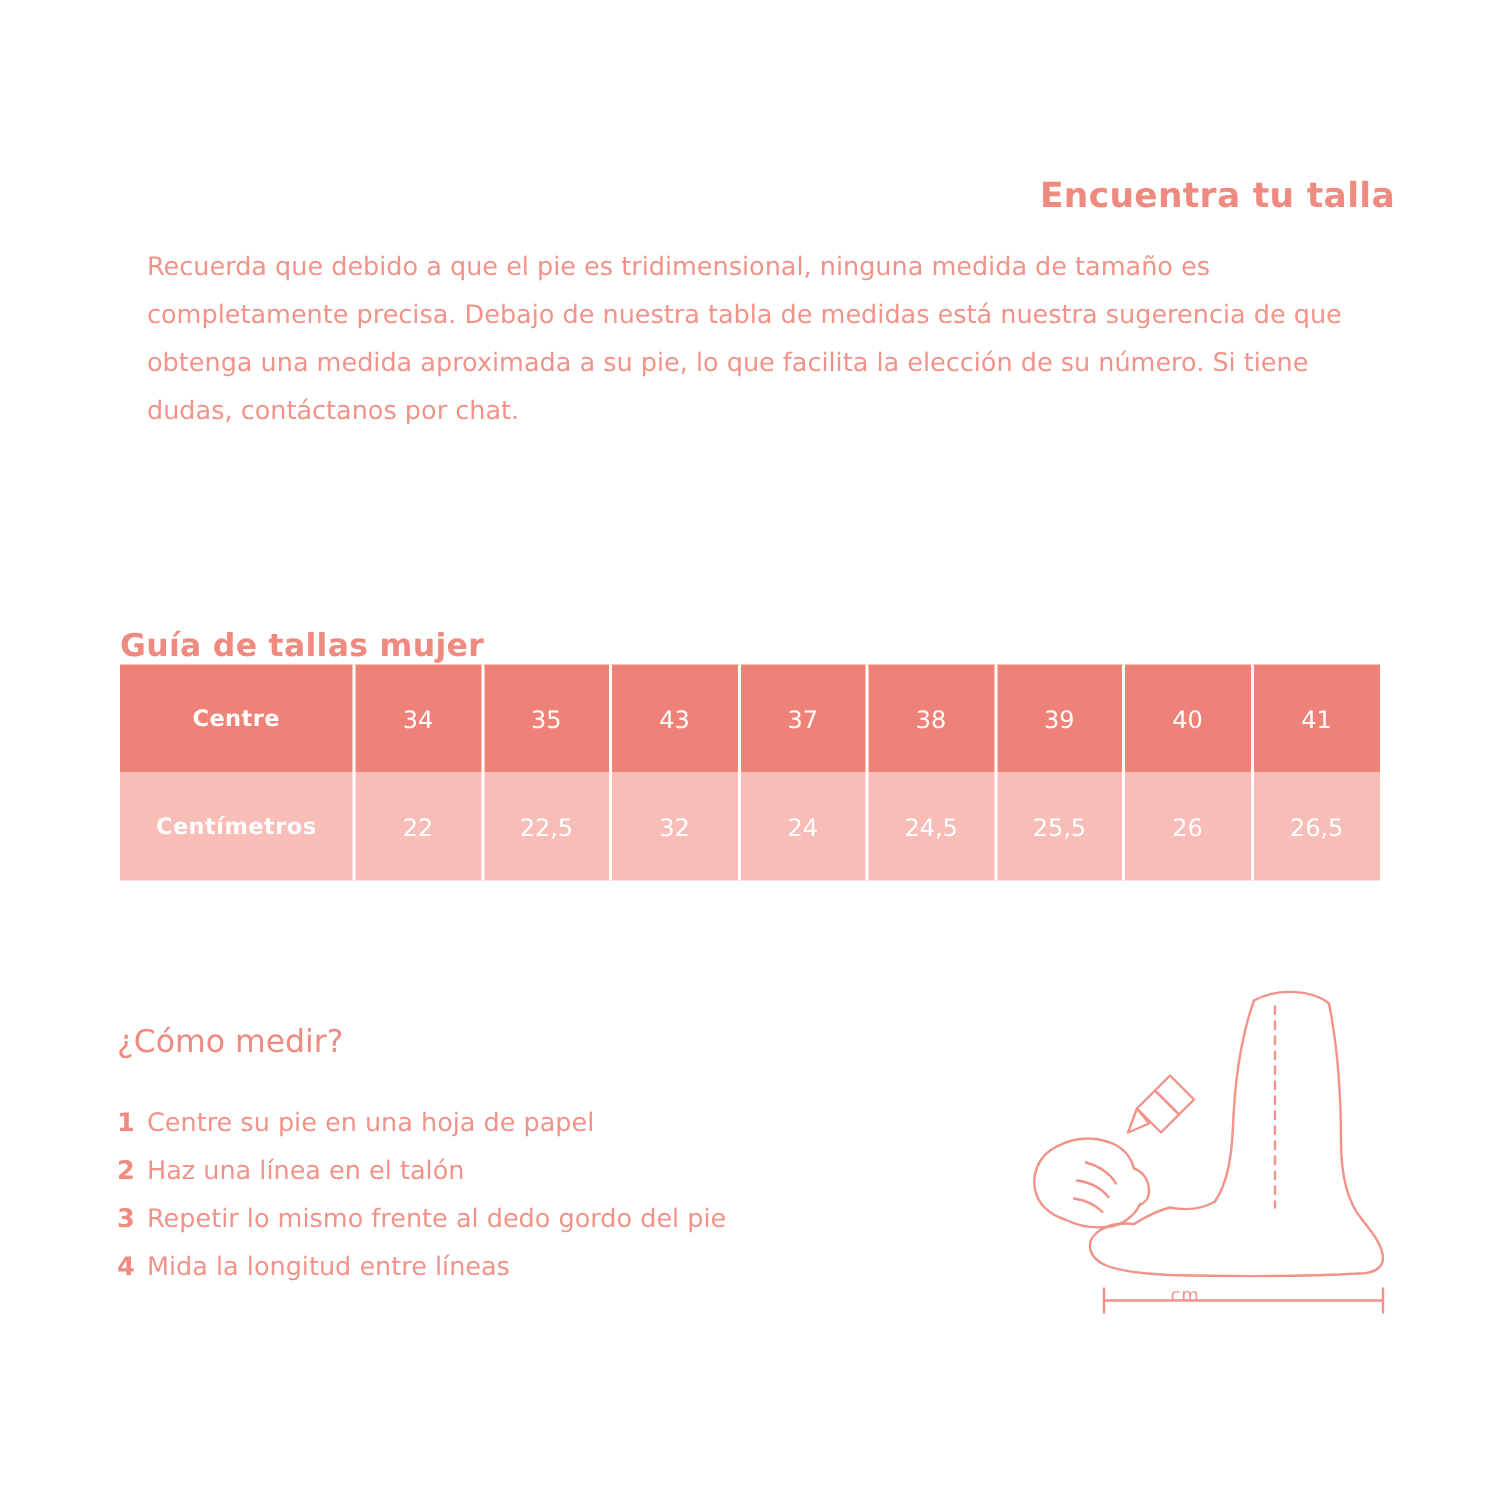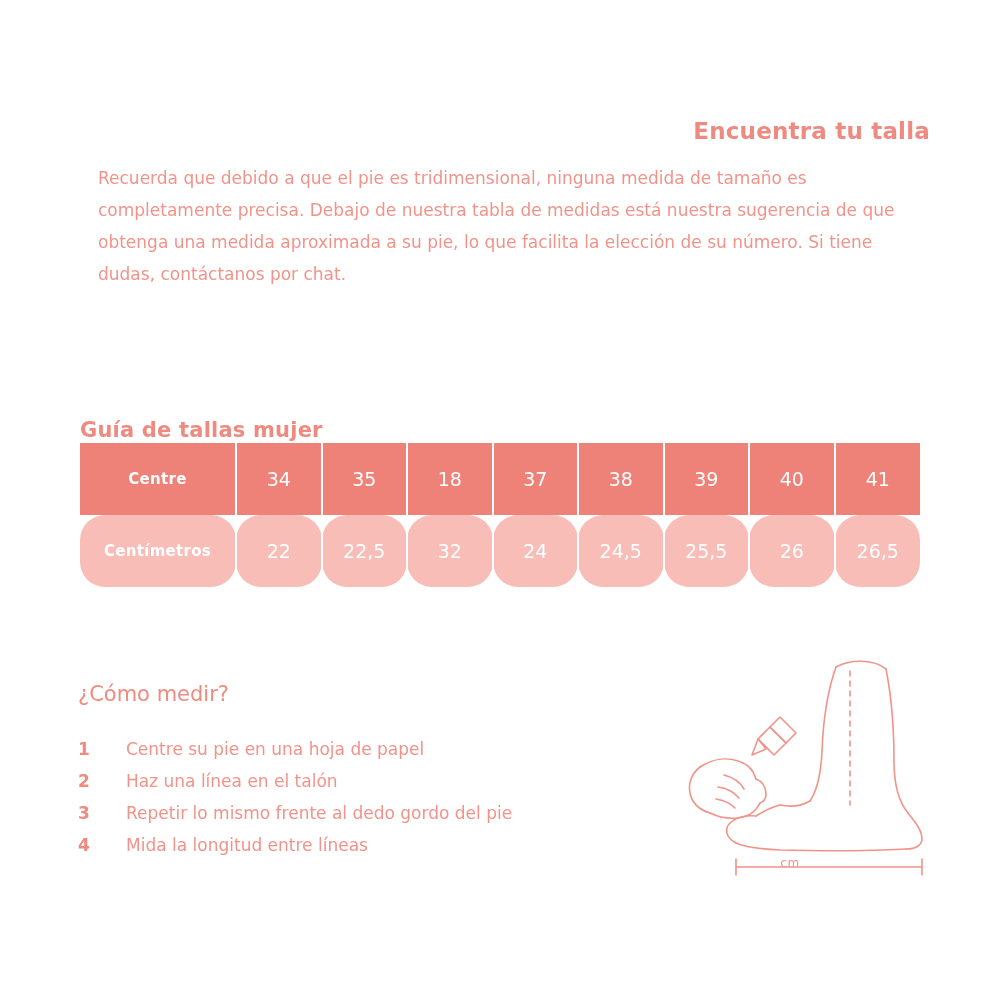--- a/index.html
+++ b/index.html
@@ -63,31 +63,30 @@
     top: 443px;
     width: 840px;
   }
   table.size-table {
     border-collapse: collapse;
     width: 840px;
     table-layout: fixed;
   }
   table.size-table td {
     text-align: center;
-    font-size: 19px;
+    font-size: 16px;
     height: 72px;
     padding: 0;
     color: #ffffff;
   }
   table.size-table tr.row-sizes td {
     background: #ef8278;
   }
   table.size-table tr.row-cm td {
     background: #f9bdb8;
-    border-radius: 25px;
   }
   table.size-table td.label-cell {
     width: 155px;
     font-weight: bold;
     font-size: 15px;
     letter-spacing: 0.3px;
   }
   table.size-table td.val-cell {
     border-left: 2px solid #ffffff;
     font-weight: normal;
@@ -117,21 +116,21 @@
     font-size: 17px;
     line-height: 32px;
     color: #f2938a;
   }
   .step-num {
     width: 20px;
     font-weight: bold;
     color: #ef8a80;
     flex: none;
   }
-  .step-text { color: #f2938a; margin-left: 28px; }
+  .step-text { color: #f2938a; }
 
   
   .illus {
     position: absolute;
     left: 640px;
     top: 655px;
     width: 300px;
     height: 230px;
   }
   .illus-caption {
@@ -157,21 +156,21 @@
 
   <div class="guide-title">Guía de tallas mujer</div>
 
   <div class="table-wrap">
     <table class="size-table">
       <tbody>
         <tr class="row-sizes">
           <td class="label-cell">Centre</td>
           <td class="val-cell">34</td>
           <td class="val-cell">35</td>
-          <td class="val-cell">18</td>
+          <td class="val-cell">43</td>
           <td class="val-cell">37</td>
           <td class="val-cell">38</td>
           <td class="val-cell">39</td>
           <td class="val-cell">40</td>
           <td class="val-cell">41</td>
         </tr>
         <tr class="row-cm">
           <td class="label-cell">Centímetros</td>
           <td class="val-cell">22</td>
           <td class="val-cell">22,5</td>

